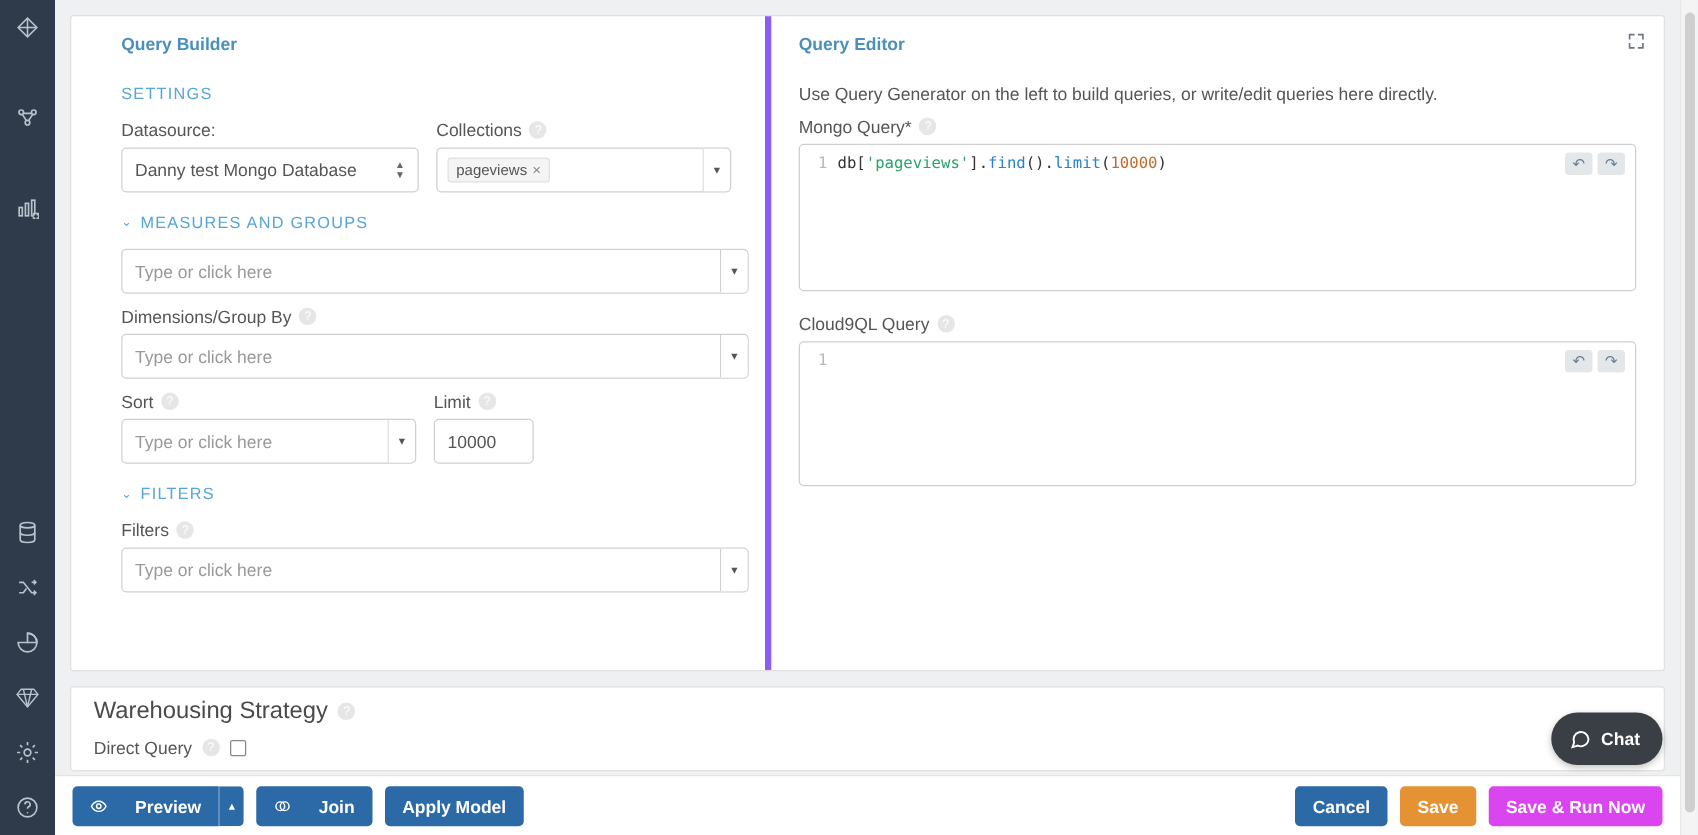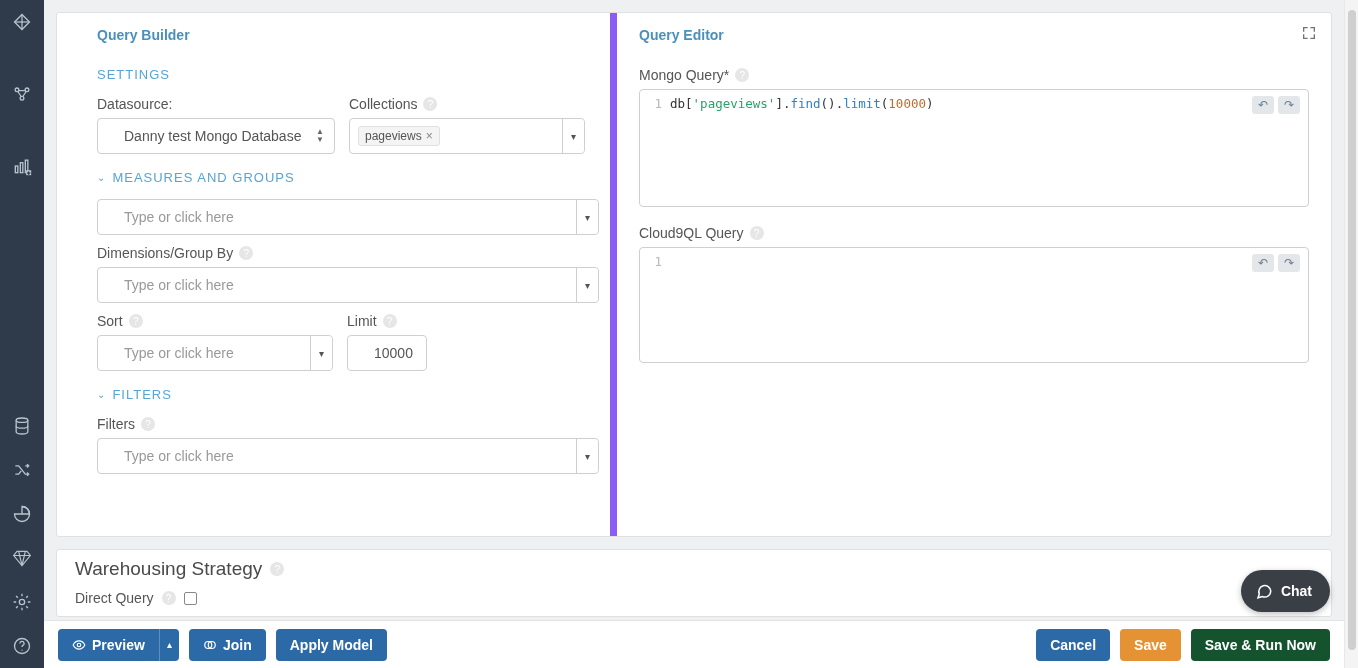--- a/index.html
+++ b/index.html
@@ -36,37 +36,37 @@
   .explorer-tab .chev { font-size: 10px; margin-top: 6px; }
 
   
   .content { position: absolute; left: 44px; top: 0; right: 14px; bottom: 0; overflow: hidden; }
 
   
   .card {
     background: #fff; border: 1px solid #e0e0e0; border-radius: 3px; margin: 12px;
   }
   .top-card { display: flex; height: 525px; }
-  .panel-left { width: 560px; border-right: 7px solid #8b5cf6; padding: 14px 20px 20px 40px; }
+  .panel-left { width: 560px; border-right: 5px solid #8b5cf6; padding: 14px 20px 20px 40px; }
   .panel-right { flex: 1; padding: 14px 22px 20px 22px; position: relative; }
 
   .panel-title { color: #4a90bc; font-weight: 600; font-size: 14px; margin-bottom: 24px; }
   .panel-right .panel-title { color: #4a90bc; }
 
   .section-head { color: #55a5d6; font-size: 13px; letter-spacing: 1px; font-weight: 500; margin: 0 0 14px -0px; display: flex; align-items: center; }
   .section-head .chev { font-size: 10px; margin-right: 6px; color: #55a5d6; }
   .field-label { color: #555; font-size: 14px; margin-bottom: 6px; display: flex; align-items: center; gap: 6px; }
   .help-dot { width: 14px; height: 14px; border-radius: 50%; background: #e6e6e6; color: #fff; font-size: 10px; display: inline-flex; align-items: center; justify-content: center; }
 
   .row { display: flex; gap: 14px; margin-bottom: 16px; }
   .col { display: flex; flex-direction: column; }
 
   .select, .tagbox, .input {
     border: 1px solid #cfcfcf; border-radius: 4px; background: #fff; height: 36px;
-    display: flex; align-items: center; position: relative; padding-left: 16px;
+    display: flex; align-items: center; position: relative;
   }
   .select { width: 240px; }
   .select-text { padding: 0 30px 0 10px; flex: 1; color: #555; }
   .select-arrows {
     position: absolute; right: 6px; top: 0; bottom: 0; width: 16px;
     display: flex; flex-direction: column; justify-content: center; align-items: center; color: #666; font-size: 8px; line-height: 8px;
   }
   .withcaret { position: relative; padding-right: 24px; }
   .caret-btn {
     position: absolute; right: 0; top: 0; bottom: 0; width: 22px; border-left: 1px solid #cfcfcf;
@@ -106,27 +106,27 @@
   .wh-title { font-size: 19px; font-weight: 500; color: #4a4a4a; display: flex; align-items: center; gap: 8px; }
   .wh-sub { margin-top: 10px; font-size: 14px; color: #555; display: flex; align-items: center; gap: 8px; }
   input[type="checkbox"] { appearance: none; width: 13px; height: 13px; border: 1px solid #888; border-radius: 2px; background: #fff; }
 
   
   .footer {
     position: absolute; left: 44px; right: 14px; bottom: 0; height: 48px;
     background: #fff; border-top: 1px solid #e3e3e3;
     display: flex; align-items: center; justify-content: space-between; padding: 0 14px;
   }
-  .btn { height: 32px; border-radius: 4px; border: none; padding: 0 14px; font-size: 14px; font-weight: 600; cursor: pointer; color: #fff; display: inline-flex; align-items: center; gap: 6px; }
+  .btn { height: 32px; border-radius: 4px; border: none; padding: 0 14px; font-size: 14px; font-weight: 600; cursor: pointer; color: #fff; display: inline-flex; align-items: center; gap: 22px; }
   .btn-blue { background: #2b6aa6; }
   .btn-blue-split { display: inline-flex; }
   .btn-blue-split .btn { border-top-right-radius: 0; border-bottom-right-radius: 0; }
   .btn-blue-split .caret { background: #2b6aa6; width: 20px; height: 32px; display: inline-flex; align-items: center; justify-content: center; border-top-right-radius: 4px; border-bottom-right-radius: 4px; color: #fff; font-size: 10px; cursor: pointer; border-left: 1px solid rgba(255,255,255,0.25); }
   .btn-orange { background: #e59235; }
-  .btn-green  { background: #14532d; }
+  .btn-green  { background: #d946ef; }
   .btn-group { display: flex; gap: 10px; }
 
   
   .chat-pill {
     position: absolute; right: 28px; bottom: 56px; height: 42px; padding: 0 18px 0 14px;
     background: #3a3f45; color: #fff; border-radius: 22px; display: flex; align-items: center; gap: 8px;
     font-weight: 600; cursor: pointer; box-shadow: 0 2px 6px rgba(0,0,0,0.25);
   }
 
   .w-full { width: 100%; }
@@ -318,20 +318,21 @@
     </div>
 
     <div class="panel-right">
       <div class="panel-title">Query Editor</div>
       <div class="expand-btn">
         <svg width="16" height="16" viewBox="0 0 24 24" fill="none" stroke="currentColor" stroke-width="2">
           <path d="M4 10 V4 H10 M14 4 H20 V10 M20 14 V20 H14 M10 20 H4 V14"></path>
         </svg>
       </div>
 
+      <div class="helper-text">Use Query Generator on the left to build queries, or write/edit queries here directly.</div>
 
       <div class="field-label" style="margin-top:6px;">
         <span>Mongo Query*</span>
         <span class="help-dot">?</span>
       </div>
       <div class="editor-box" style="height:118px;">
         <div class="editor-head-btns">
           <div class="ed-btn">↶</div>
           <div class="ed-btn">↷</div>
         </div>

